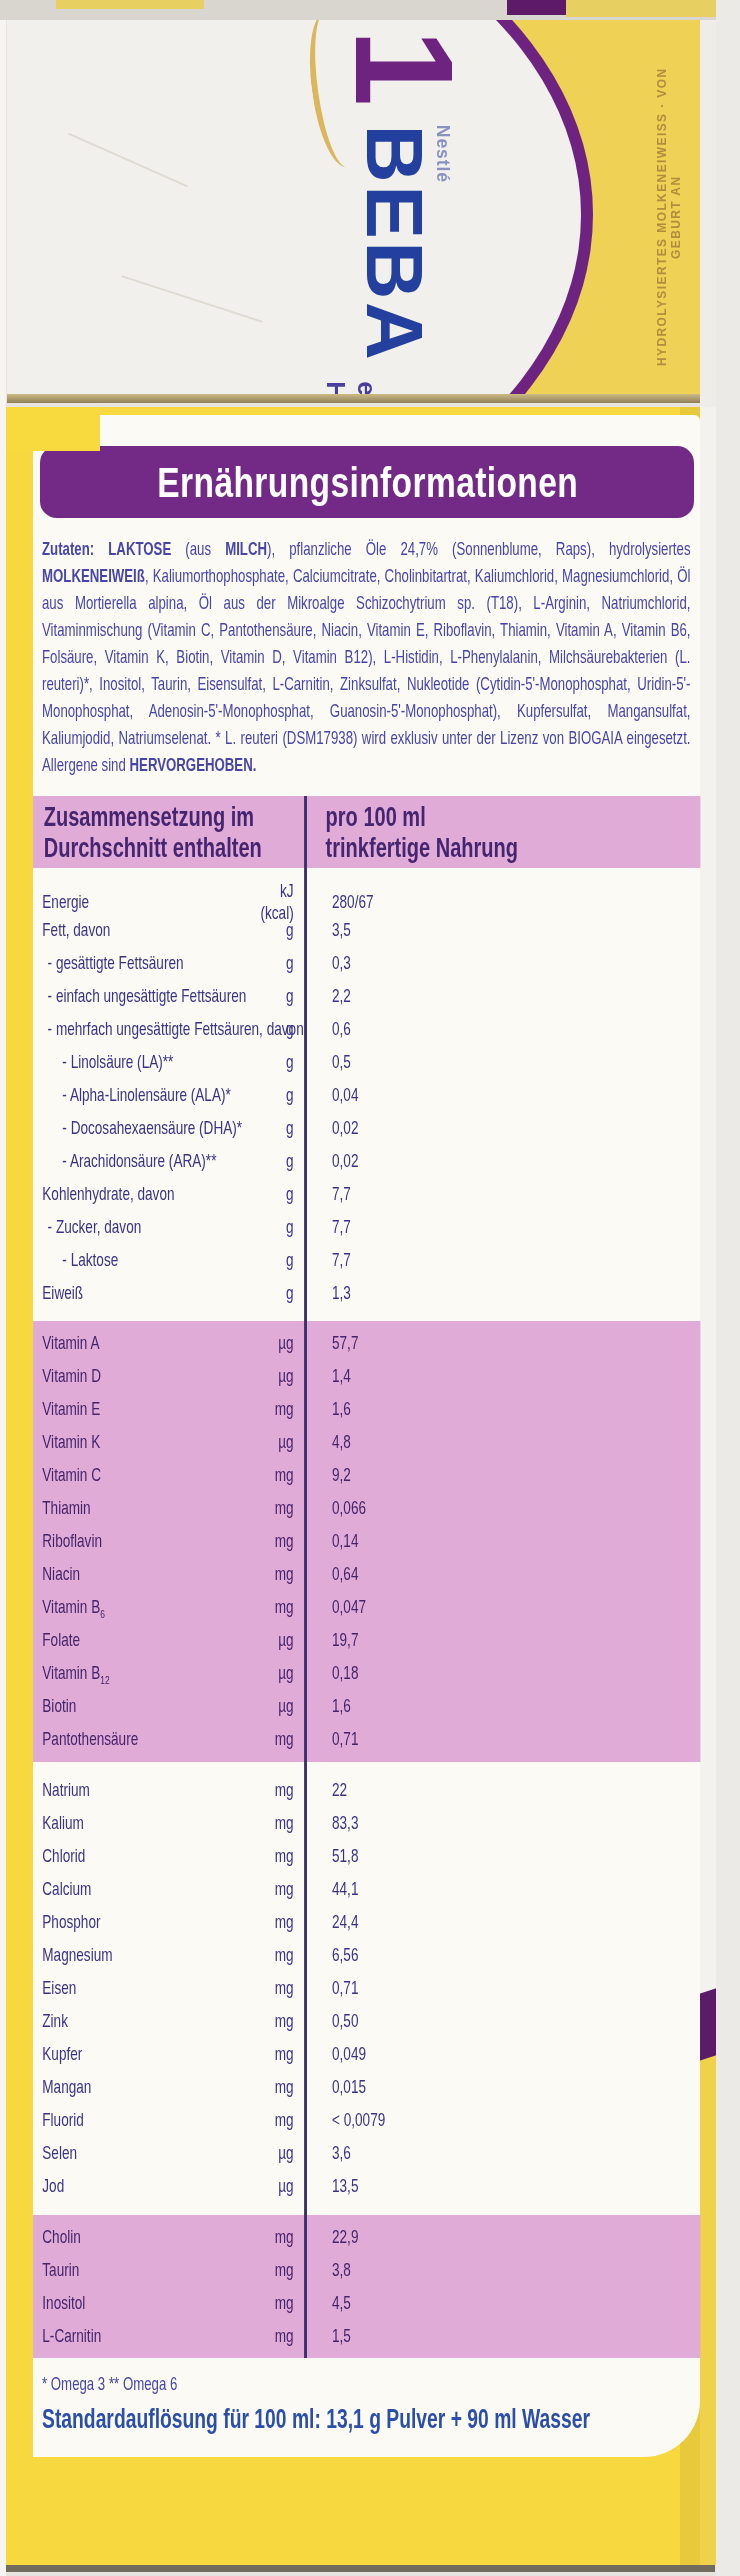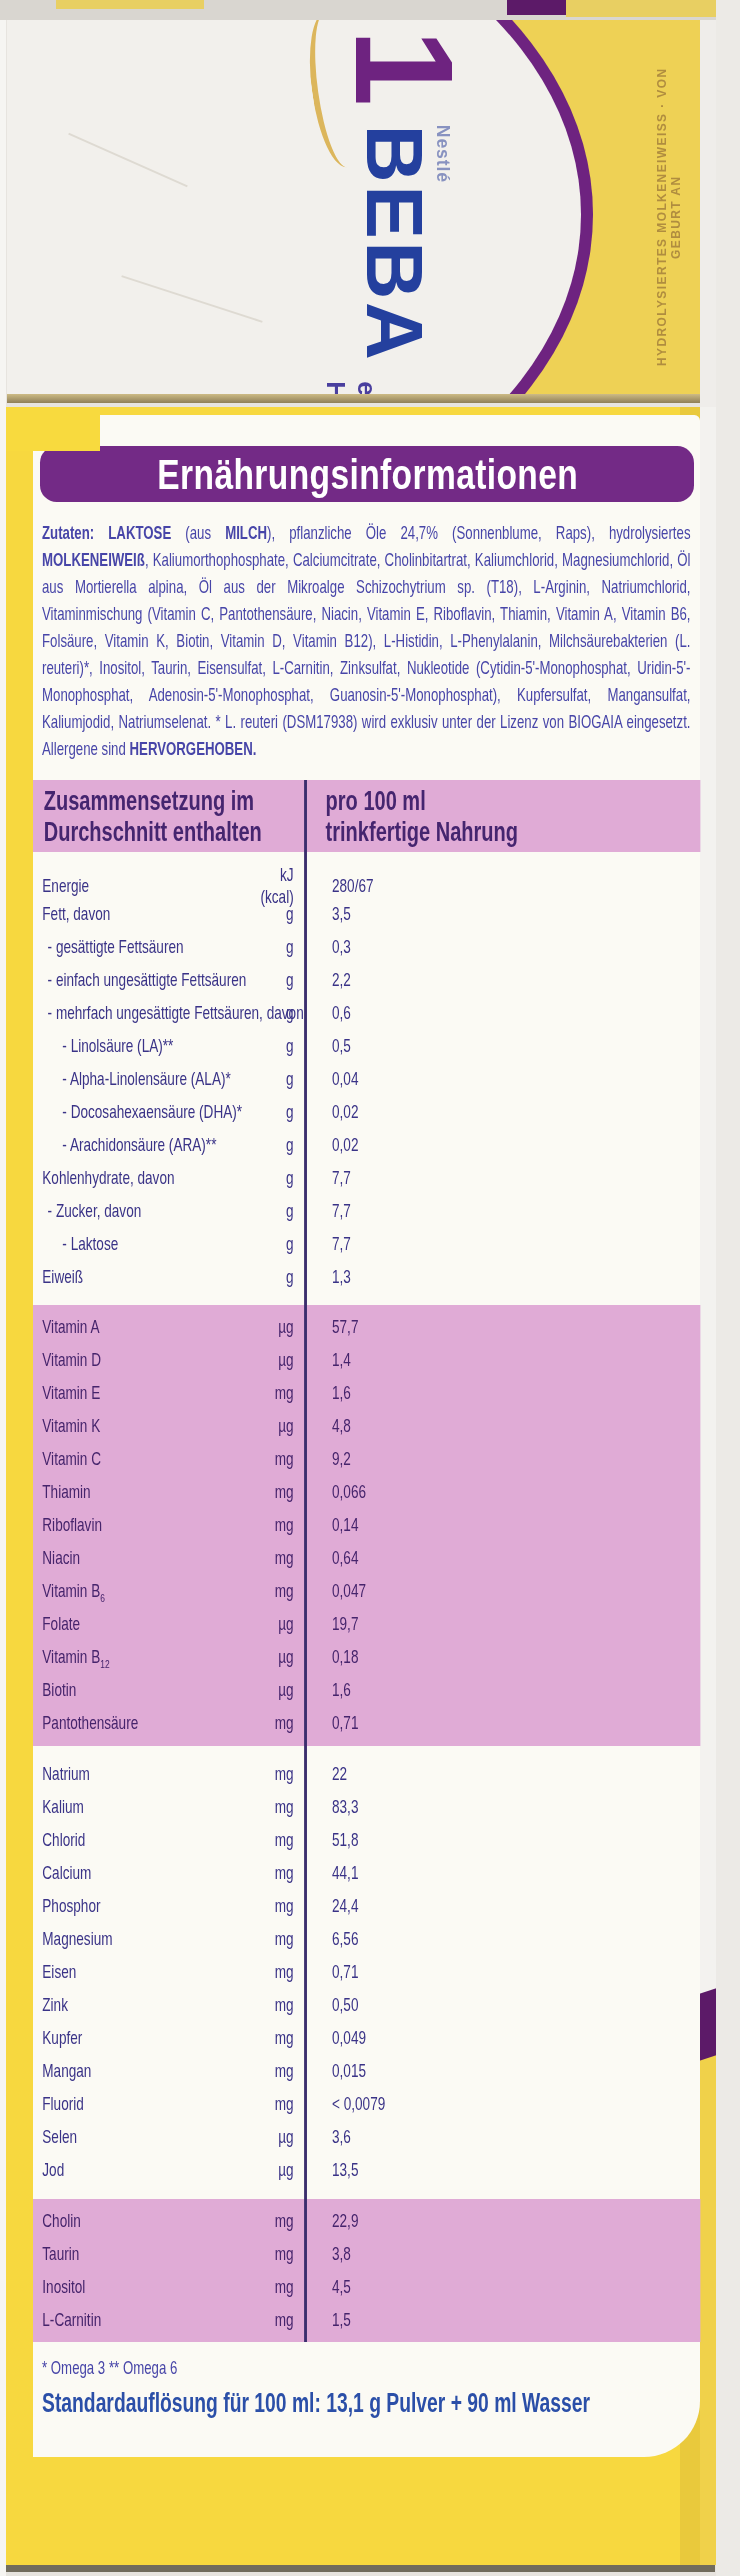--- a/index.html
+++ b/index.html
@@ -47,21 +47,21 @@
   .sliver-yellow{position:absolute;left:700px;top:1999px;width:15.7px;height:566px;background:#f0d14a;}
   .sliver-diamond{position:absolute;left:698px;top:1991px;width:19.4px;height:67px;background:#5c1a68;transform:skewY(-18deg);}
   .outer-right{position:absolute;left:716px;top:0;width:24px;height:2576px;background:#eceae6;}
   .outer-left{position:absolute;left:0;top:20.4px;width:5.6px;height:2556px;background:#f6f5f2;}
 
   
   .panel{position:absolute;left:33px;top:415px;width:667px;height:2042px;
     background:#fbfaf4;border-radius:0 5.6px 56px 0;}
   .notch{position:absolute;left:5.6px;top:407px;width:94px;height:44px;background:#f8da3e;}
 
-  .banner{margin:31px 5.6px 0 7.4px;height:56px;border-radius:16.7px;background:var(--banner);
+  .banner{margin:31px 5.6px 0 7.4px;height:72px;border-radius:16.7px;background:var(--banner);
     display:flex;align-items:center;justify-content:center;}
   .banner-title{color:#fff;font-weight:bold;font-size:43px;letter-spacing:0.5px;
     transform:scaleX(0.78);white-space:nowrap;}
 
   .ing-scale{margin:16.7px 0 0 9.3px;width:907px;transform:scaleX(0.715);transform-origin:0 0;
     color:var(--text-blue);font-size:18.5px;line-height:27px;text-align:justify;}
 
   .tbl{position:relative;margin:18.5px 0 0 0;width:933px;transform:scaleX(0.7153);transform-origin:0 0;}
   .divider{position:absolute;left:379px;top:0;height:100%;width:3.7px;background:var(--divider);}
   .thead{height:72px;background:var(--pink);position:relative;

